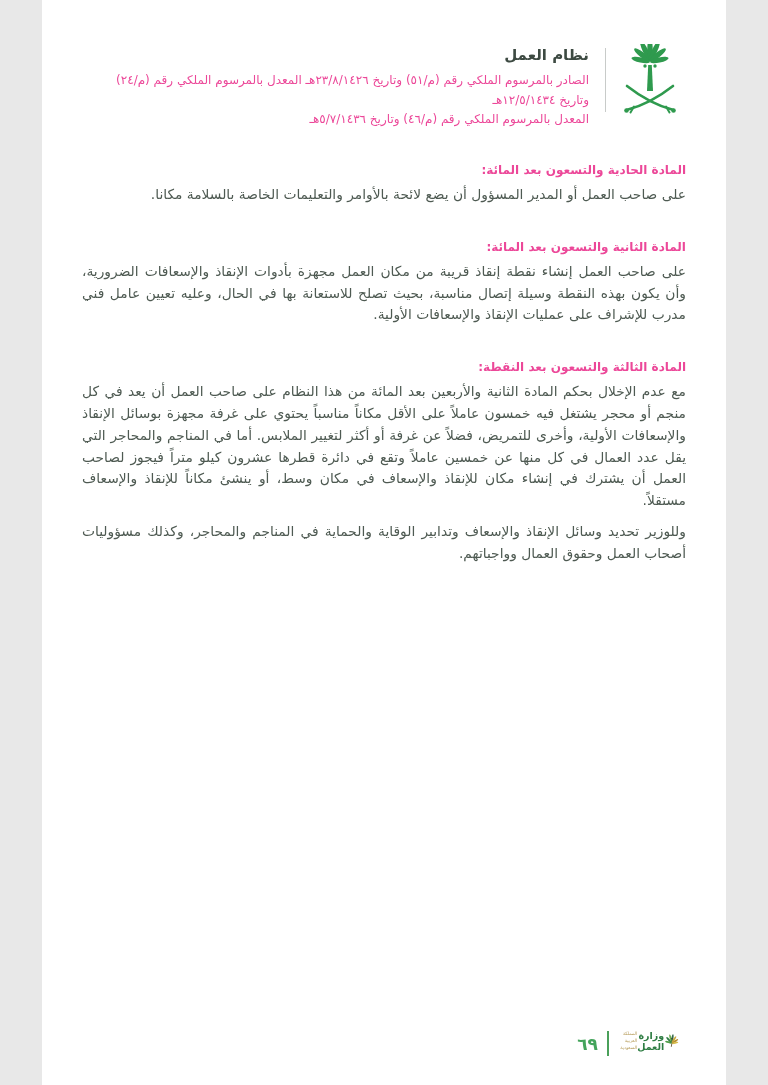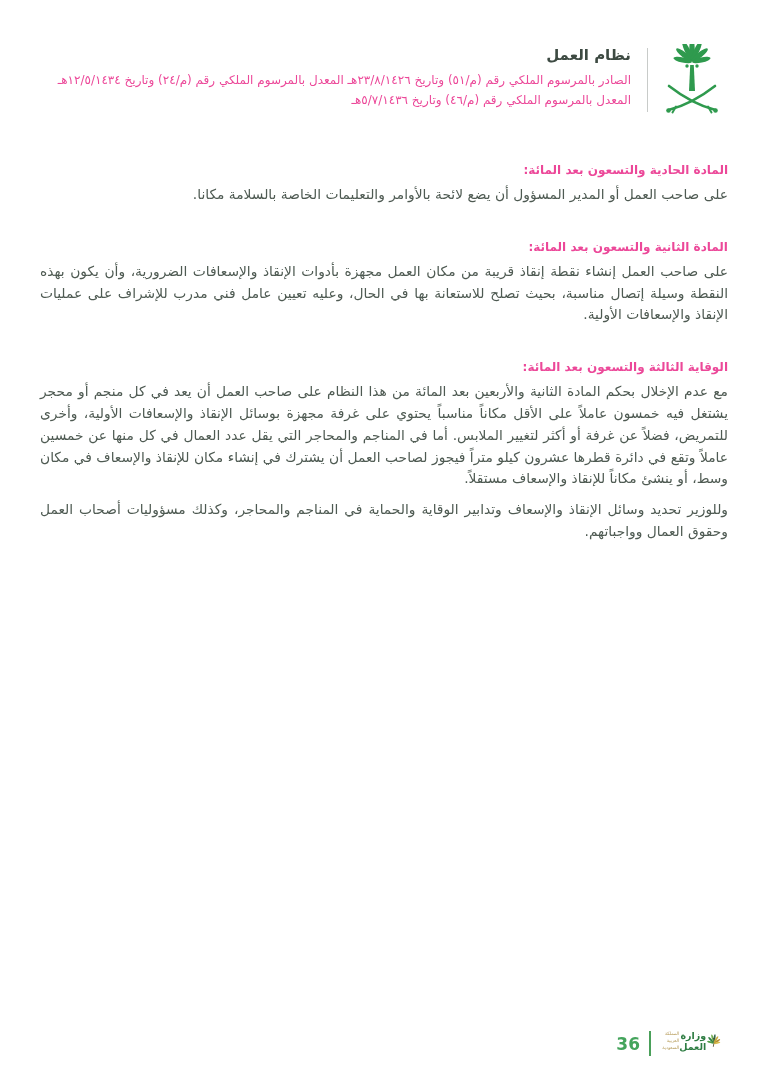--- a/index.html
+++ b/index.html
@@ -1,18 +1,18 @@
 <!DOCTYPE html>
 <html lang="ar"><head>
 <meta charset="utf-8">
 <style>
   html,body{margin:0;padding:0;background:#e8e8e8;}
   .page{
     position:relative;
-    width:768px;height:1085px;
+    width:684px;height:1085px;
     margin:0 auto;
     background:#ffffff;
     overflow:hidden;
     font-family:"DejaVu Sans", sans-serif;
     direction:rtl;
   }
 
   
   .header{
     position:absolute;
@@ -148,21 +148,21 @@
     </div>
 
     <div class="article">
       <p class="article-heading">المادة الثانية والتسعون بعد المائة:</p>
       <div class="article-body">
         <p>على صاحب العمل إنشاء نقطة إنقاذ قريبة من مكان العمل مجهزة بأدوات الإنقاذ والإسعافات الضرورية، وأن يكون بهذه النقطة وسيلة إتصال مناسبة، بحيث تصلح للاستعانة بها في الحال، وعليه تعيين عامل فني مدرب للإشراف على عمليات الإنقاذ والإسعافات الأولية.</p>
       </div>
     </div>
 
     <div class="article">
-      <p class="article-heading">الوقاية الثالثة والتسعون بعد المائة:</p>
+      <p class="article-heading">المادة الثالثة والتسعون بعد النقطة:</p>
       <div class="article-body">
         <p>مع عدم الإخلال بحكم المادة الثانية والأربعين بعد المائة من هذا النظام على صاحب العمل أن يعد في كل منجم أو محجر يشتغل فيه خمسون عاملاً على الأقل مكاناً مناسباً يحتوي على غرفة مجهزة بوسائل الإنقاذ والإسعافات الأولية، وأخرى للتمريض، فضلاً عن غرفة أو أكثر لتغيير الملابس. أما في المناجم والمحاجر التي يقل عدد العمال في كل منها عن خمسين عاملاً وتقع في دائرة قطرها عشرون كيلو متراً فيجوز لصاحب العمل أن يشترك في إنشاء مكان للإنقاذ والإسعاف في مكان وسط، أو ينشئ مكاناً للإنقاذ والإسعاف مستقلاً.</p>
         <p>وللوزير تحديد وسائل الإنقاذ والإسعاف وتدابير الوقاية والحماية في المناجم والمحاجر، وكذلك مسؤوليات أصحاب العمل وحقوق العمال وواجباتهم.</p>
       </div>
     </div>
 
   </div>
 
   <div class="footer">
 
@@ -178,16 +178,16 @@
         <ellipse cx="0" cy="-8" rx="2.1" ry="8" transform="translate(19,25) rotate(76)" fill="#d8bd4e"></ellipse>
         <circle cx="19" cy="12.5" r="1.6" fill="#3b3325"></circle>
         <path d="M18.2 24 L20 24 L18.6 32 L16.4 32 Z" fill="#5b4a2f"></path>
       </svg>
       <span class="ministry-name">وزارة العمل</span>
       <span class="ministry-subtitle">المملكة العربية السعودية</span>
     </div>
 
     <div class="footer-bar"></div>
 
-    <span class="page-number">36</span>
+    <span class="page-number">٦٩</span>
   </div>
 
 </div>
 
 </body></html>

